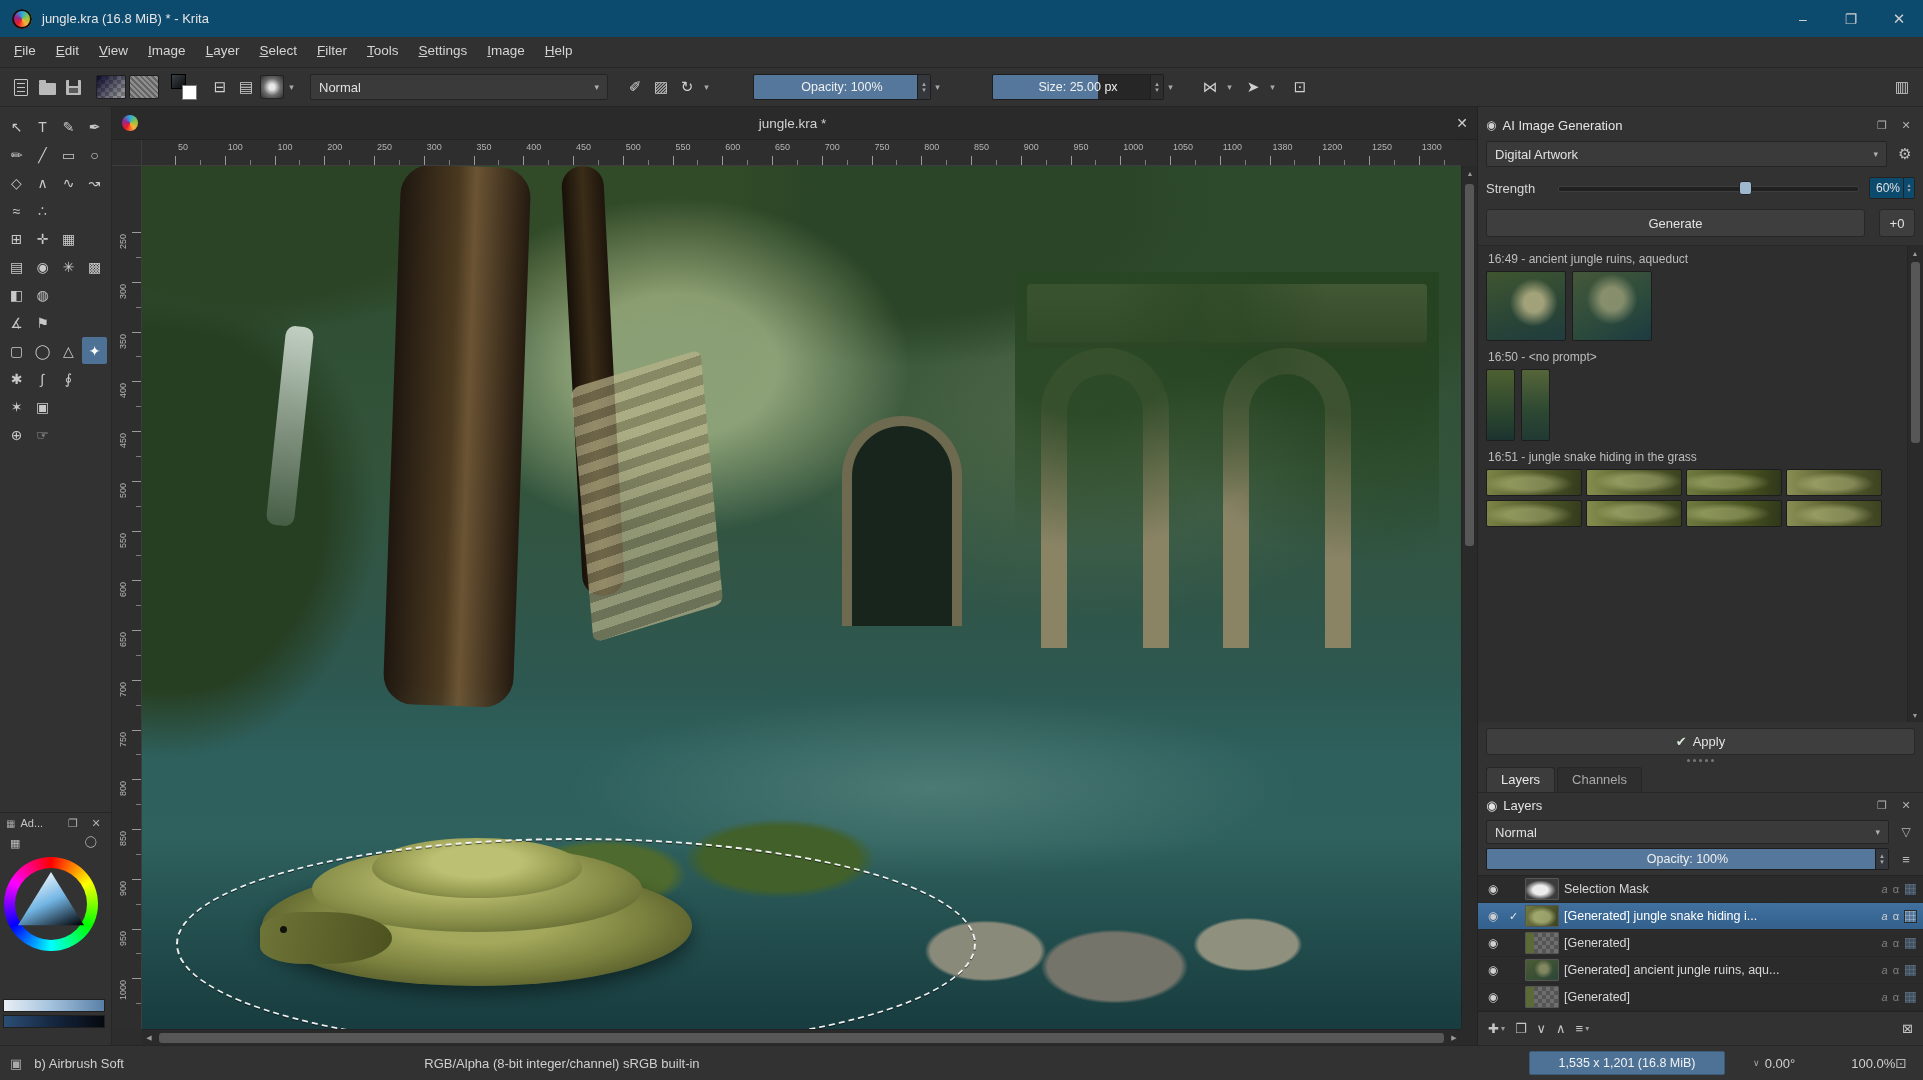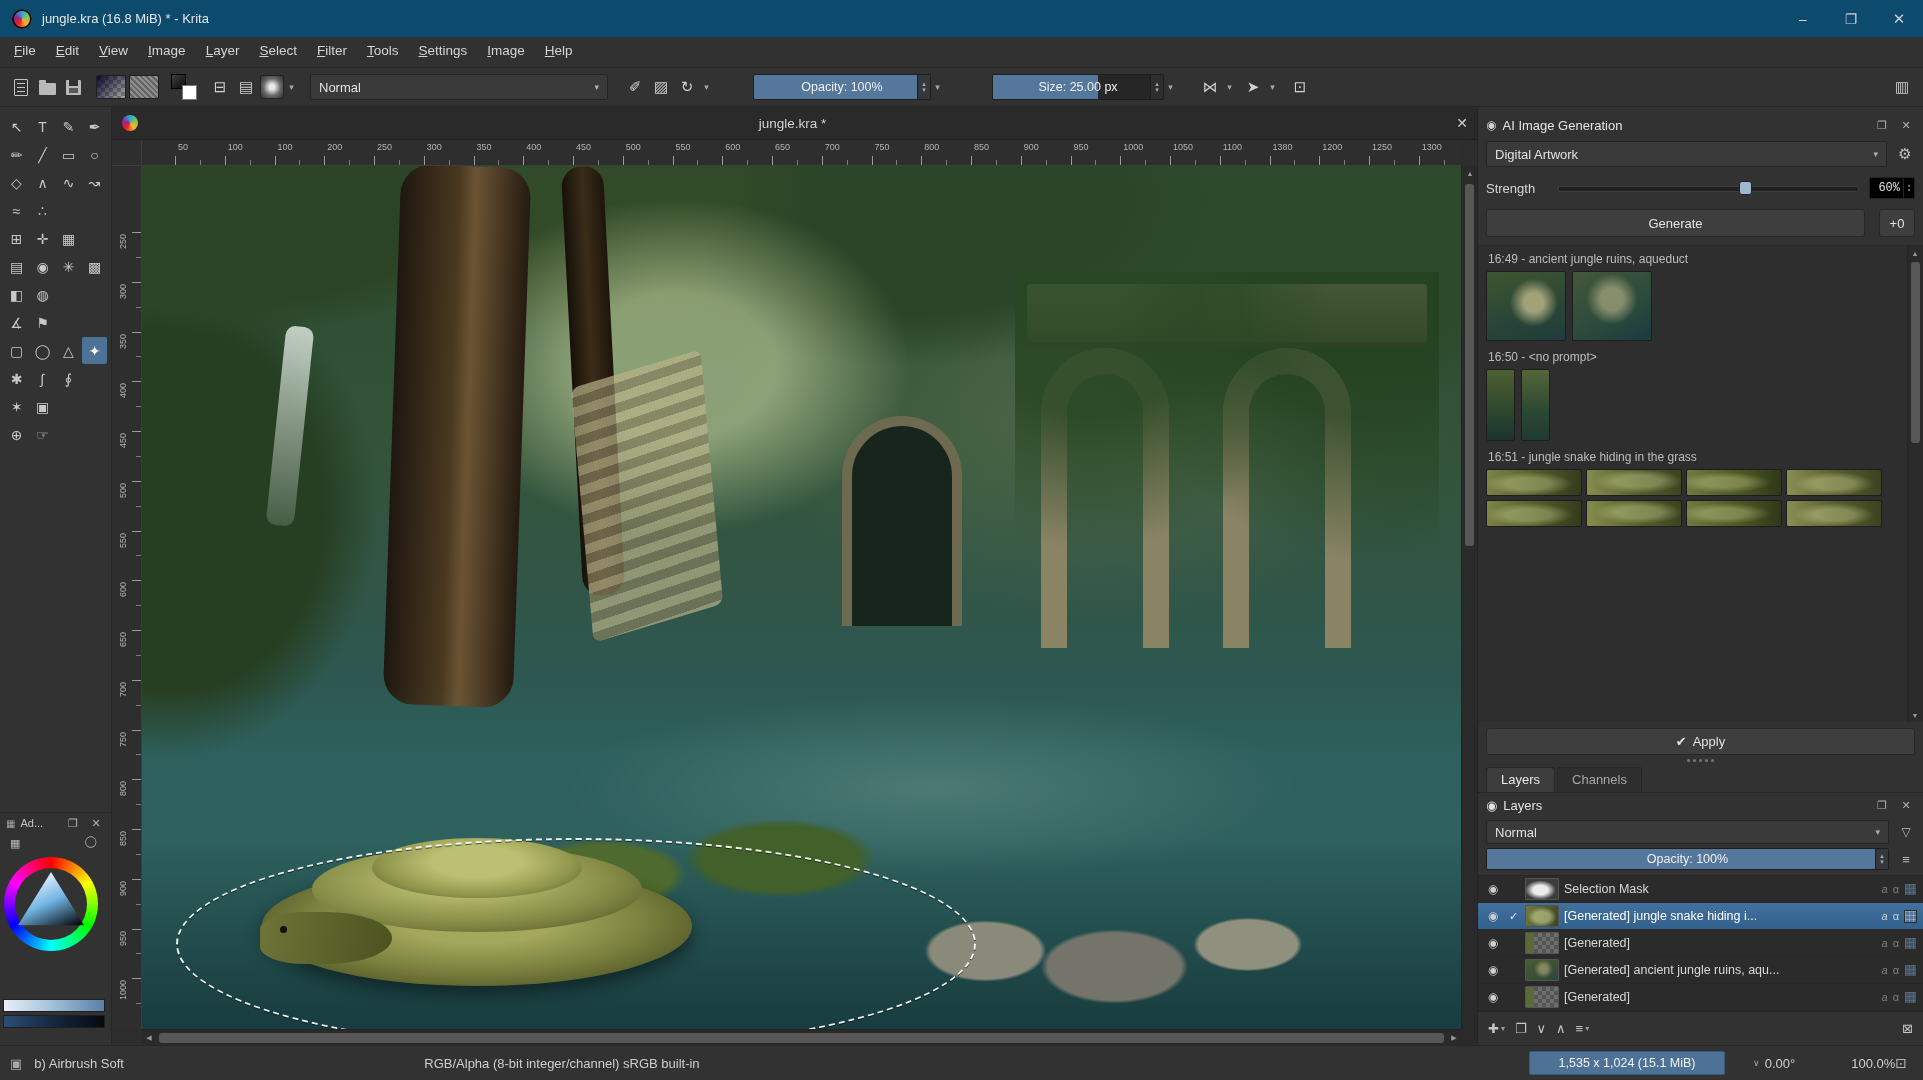--- a/index.html
+++ b/index.html
@@ -202,22 +202,22 @@
   .gear { font-size:15px; color:#c0c0c0; width:20px; text-align:center; }
   .prompt-box { margin-top:7px; height:52px; background:#262626; border:1px solid #1d1d1d; border-radius:2px;
     padding:6px 8px; color:#e0e0e0; font-size:13px; line-height:1.25; }
   .strength-row { display:flex; align-items:center; margin-top:9px; height:24px; }
   .strength-label { width:62px; color:#d6d6d6; }
   .sl-track { flex:1; position:relative; height:24px; margin:0 10px; }
   .sl-track::before { content:''; position:absolute; left:0; right:0; top:10px; height:4px;
     background:#202020; border:1px solid #3e3e3e; border-radius:2px; }
   .sl-handle { position:absolute; top:5px; left:60%; width:13px; height:14px; border-radius:3px;
     background:#9db8cf; border:1px solid #222; }
-  .val-box { width:46px; height:22px; background:#000000; border:1px solid #222; border-radius:2px;
-    display:flex; align-items:center;font-family:Liberation Mono, monospace; }
+  .val-box { width:46px; height:22px; background:#0c4a6e; border:1px solid #222; border-radius:2px;
+    display:flex; align-items:center; }
   .val-box .v { flex:1; text-align:right; padding-right:3px; font-size:12px; color:#e0e0e0; }
   .val-box .spin { width:11px; display:flex; flex-direction:column; align-items:center; font-size:6px;
     color:#a0a0a0; line-height:5px; border-left:1px solid #222; height:100%; justify-content:center; }
   .gen-row { display:flex; align-items:center; gap:14px; margin-top:9px; }
   .btn { height:28px; background:#3e3e3e; border:1px solid #272727; border-radius:3px;
     display:flex; align-items:center; justify-content:center; color:#e2e2e2; font-size:13px; }
   .gen-btn { flex:1; }
   .queue-btn { width:36px; }
   .history { flex:1; margin-top:8px; position:relative; background:#2e2e2e; border-top:1px solid #282828;
     padding:4px 24px 4px 8px; overflow:hidden; }
@@ -980,20 +980,20 @@
     </div>
 
   </div>
 </div>
 
 <div class="band statusbar">
   <span class="sb-toolic">▣</span>
   <span class="sb-brush">b) Airbrush Soft</span>
   <span>RGB/Alpha (8-bit integer/channel)  sRGB built-in</span>
   <span class="sb-spacer"></span>
-  <span class="mem-chip">1,535 x 1,024 (15.1 MiB)</span>
+  <span class="mem-chip">1,535 x 1,201 (16.8 MiB)</span>
   <span class="angle-group">
     <span class="angle-chev">∨</span>
     <span>0.00°</span>
   </span>
   <span class="zoom-text">100.0%</span>
   <span class="sb-canvasic">⊡</span>
 </div>
 
 </body></html>

